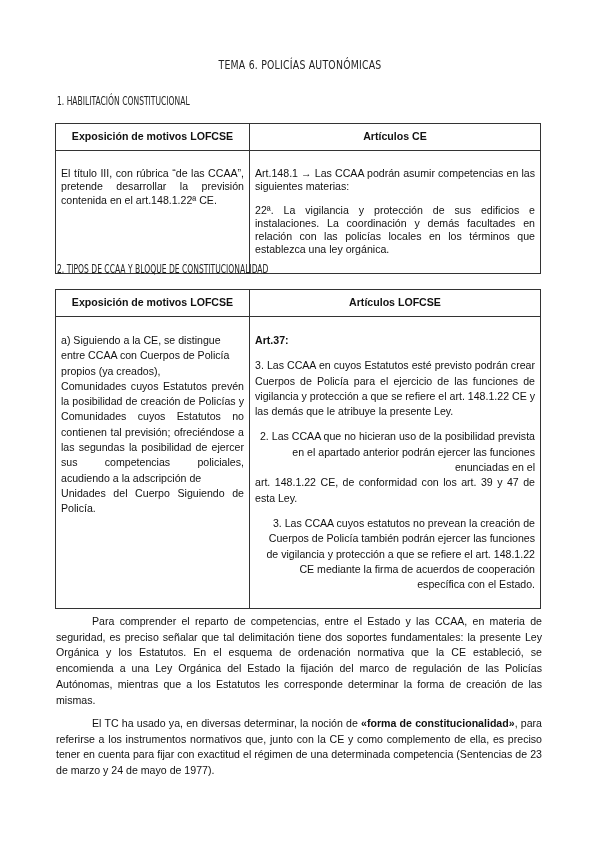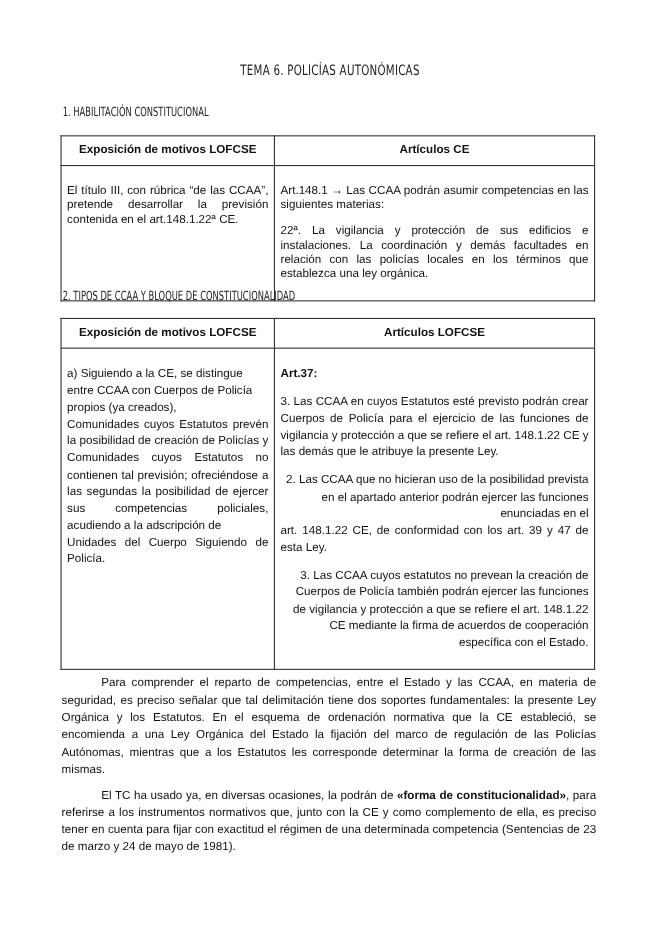--- a/index.html
+++ b/index.html
@@ -86,14 +86,14 @@
     </td>
   </tr>
 </tbody>
   </table>
 
 <div class="body-text" style="top:614px;">
   <p class="indent">Para comprender el reparto de competencias, entre el Estado y las CCAA, en materia de seguridad, es preciso señalar que tal delimitación tiene dos soportes fundamentales: la presente Ley Orgánica y los Estatutos. En el esquema de ordenación normativa que la CE estableció, se encomienda a una Ley Orgánica del Estado la fijación del marco de regulación de las Policías Autónomas, mientras que a los Estatutos les corresponde determinar la forma de creación de las mismas.</p>
 </div>
 
 <div class="body-text" style="top:716px;">
-  <p class="indent"><span>El TC ha usado ya, en diversas ocasiones, la podrán de </span><b>«forma de constitucionalidad»</b><span>, para referirse a los instrumentos normativos que, junto con la CE y como complemento de ella, es preciso tener en cuenta para fijar con exactitud el régimen de una determinada competencia (Sentencias de 23 de marzo y 24 de mayo de 1981).</span></p>
+  <p class="indent"><span>El TC ha usado ya, en diversas determinar, la noción de </span><b>«forma de constitucionalidad»</b><span>, para referirse a los instrumentos normativos que, junto con la CE y como complemento de ella, es preciso tener en cuenta para fijar con exactitud el régimen de una determinada competencia (Sentencias de 23 de marzo y 24 de mayo de 1977).</span></p>
 </div>
 
 </body></html>

